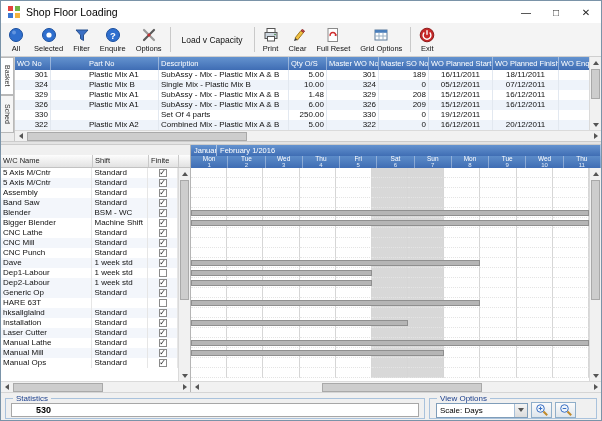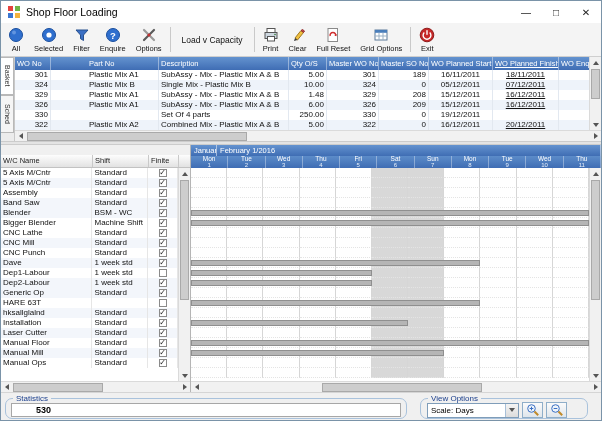--- a/index.html
+++ b/index.html
@@ -36,21 +36,21 @@
   .wo-row { height: 10px; display: flex; width: 600px; background: #fff; }
   .wo-row.row-odd { background: #eef3fa; }
   .wo-row .cell { flex: none; font-size: 8px; line-height: 10px; padding: 0 2px; border-right: 1px solid #e2e8f0; white-space: nowrap; overflow: hidden; color: #111; }
   .wo-header .i0, .wo-row [data-item="0"] { width: 36px; }
   .wo-header .i1, .wo-row [data-item="1"] { width: 72px; margin-left: 36px; }
   .wo-header .i2, .wo-row [data-item="2"] { width: 130px; }
   .wo-header .i3, .wo-row [data-item="3"] { width: 38px; }
   .wo-header .i4, .wo-row [data-item="4"] { width: 52px; }
   .wo-header .i5, .wo-row [data-item="5"] { width: 50px; }
   .wo-header .i6, .wo-row [data-item="6"] { width: 64px; }
-  .wo-header .i7, .wo-row [data-item="7"] { width: 66px; text-decoration: underline; }
+  .wo-header .i7, .wo-row [data-item="7"] { width: 66px; }
   .wo-header .i8, .wo-row [data-item="8"] { width: 42px; }
   .wo-header .i9, .wo-row [data-item="9"] { width: 40px; }
   .wo-row [data-item="0"], .wo-row [data-item="3"], .wo-row [data-item="4"],
   .wo-row [data-item="5"], .wo-row [data-item="8"] { text-align: right; }
   .wo-row [data-item="6"], .wo-row [data-item="7"] { text-align: center; }
 
   
   .hscroll { height: 11px; flex: none; background: #f1f1f1; border-top: 1px solid #dadada; display: flex; align-items: center; }
   .vscroll { width: 12px; flex: none; background: #f1f1f1; border-left: 1px solid #dadada; display: flex; flex-direction: column; align-items: center; }
   .sbtn { width: 11px; height: 11px; flex: none; display: flex; align-items: center; justify-content: center; }
@@ -93,21 +93,21 @@
   .gday-num { font-size: 6px; line-height: 6px; color: #e8f0fa; }
   .gantt-main { flex: 1; display: flex; overflow: hidden; }
   .gantt-body { flex: 1; overflow: hidden; }
   .grow { height: 10px; display: flex; position: relative; }
   .gcell { flex: none; height: 100%; border-right: 1px solid #d6d6d6; border-bottom: 1px dotted #e4e4e4; background: #fff; }
   .gcell.wk { background: #d8d8d8; }
   .gbar { position: absolute; top: 2px; height: 6px; background: #b5b5b5; border: 1px solid #8f8f8f; }
 
   
   .bottom-bar { height: 30px; flex: none; display: flex; background: #f0f0f0; padding: 2px 2px 3px 2px; border-top: 1px solid #d5d5d5; }
-  .groupbox { position: relative; border: 1px solid #a9c2dc; border-radius: 7px; margin: 3px 11px 0 2px; padding-top: 6px; }
+  .groupbox { position: relative; border: 1px solid #a9c2dc; border-radius: 0; margin: 3px 2px 0 2px; padding-top: 6px; }
   .gb-title { position: absolute; top: -5px; left: 7px; background: #f0f0f0; color: #1a3e8c; font-size: 8px; padding: 0 3px; line-height: 9px; }
   .stats { flex: 1; display: flex; align-items: center; }
   .stat-field { flex: 1; height: 14px; margin: 0 5px 3px 5px; background: #fff; border: 1px solid #a7a7a7; display: flex; align-items: center; padding-left: 24px; font-size: 9px; font-weight: bold; color: #000; }
   .vopts { width: 168px; flex: none; display: flex; align-items: center; }
   .vopts-row { display: flex; align-items: center; gap: 3px; margin: 0 5px 3px 6px; }
   .combo { width: 92px; height: 15px; background: #fff; border: 1px solid #7f9db9; display: flex; align-items: center; }
   .combo-text { flex: 1; font-size: 8px; padding-left: 3px; color: #000; white-space: nowrap; overflow: hidden; }
   .combo-btn { width: 13px; height: 100%; background: linear-gradient(#f4f4f4,#dcdcdc); border-left: 1px solid #a8c0d8; display: flex; align-items: center; justify-content: center; }
   .sq-btn { width: 21px; height: 16px; border: 1px solid #8faec9; background: linear-gradient(#fbfbfb,#dfe6ec); display: flex; align-items: center; justify-content: center; }
 </style>
@@ -522,21 +522,21 @@
 
             <div class="wc-row row-odd i17">
               <div class="wcell wname" data-item="name">Laser Cutter</div>
               <div class="wcell wshift" data-item="shift">Standard</div>
               <div class="wcell wfin">
                 <span class="checkbox checked" data-item="finite"></span>
               </div>
             </div>
 
             <div class="wc-row row-even i18">
-              <div class="wcell wname" data-item="name">Manual Floor</div>
+              <div class="wcell wname" data-item="name">Manual Lathe</div>
               <div class="wcell wshift" data-item="shift">Standard</div>
               <div class="wcell wfin">
                 <span class="checkbox checked" data-item="finite"></span>
               </div>
             </div>
 
             <div class="wc-row row-odd i19">
               <div class="wcell wname" data-item="name">Manual Mill</div>
               <div class="wcell wshift" data-item="shift">Standard</div>
               <div class="wcell wfin">

